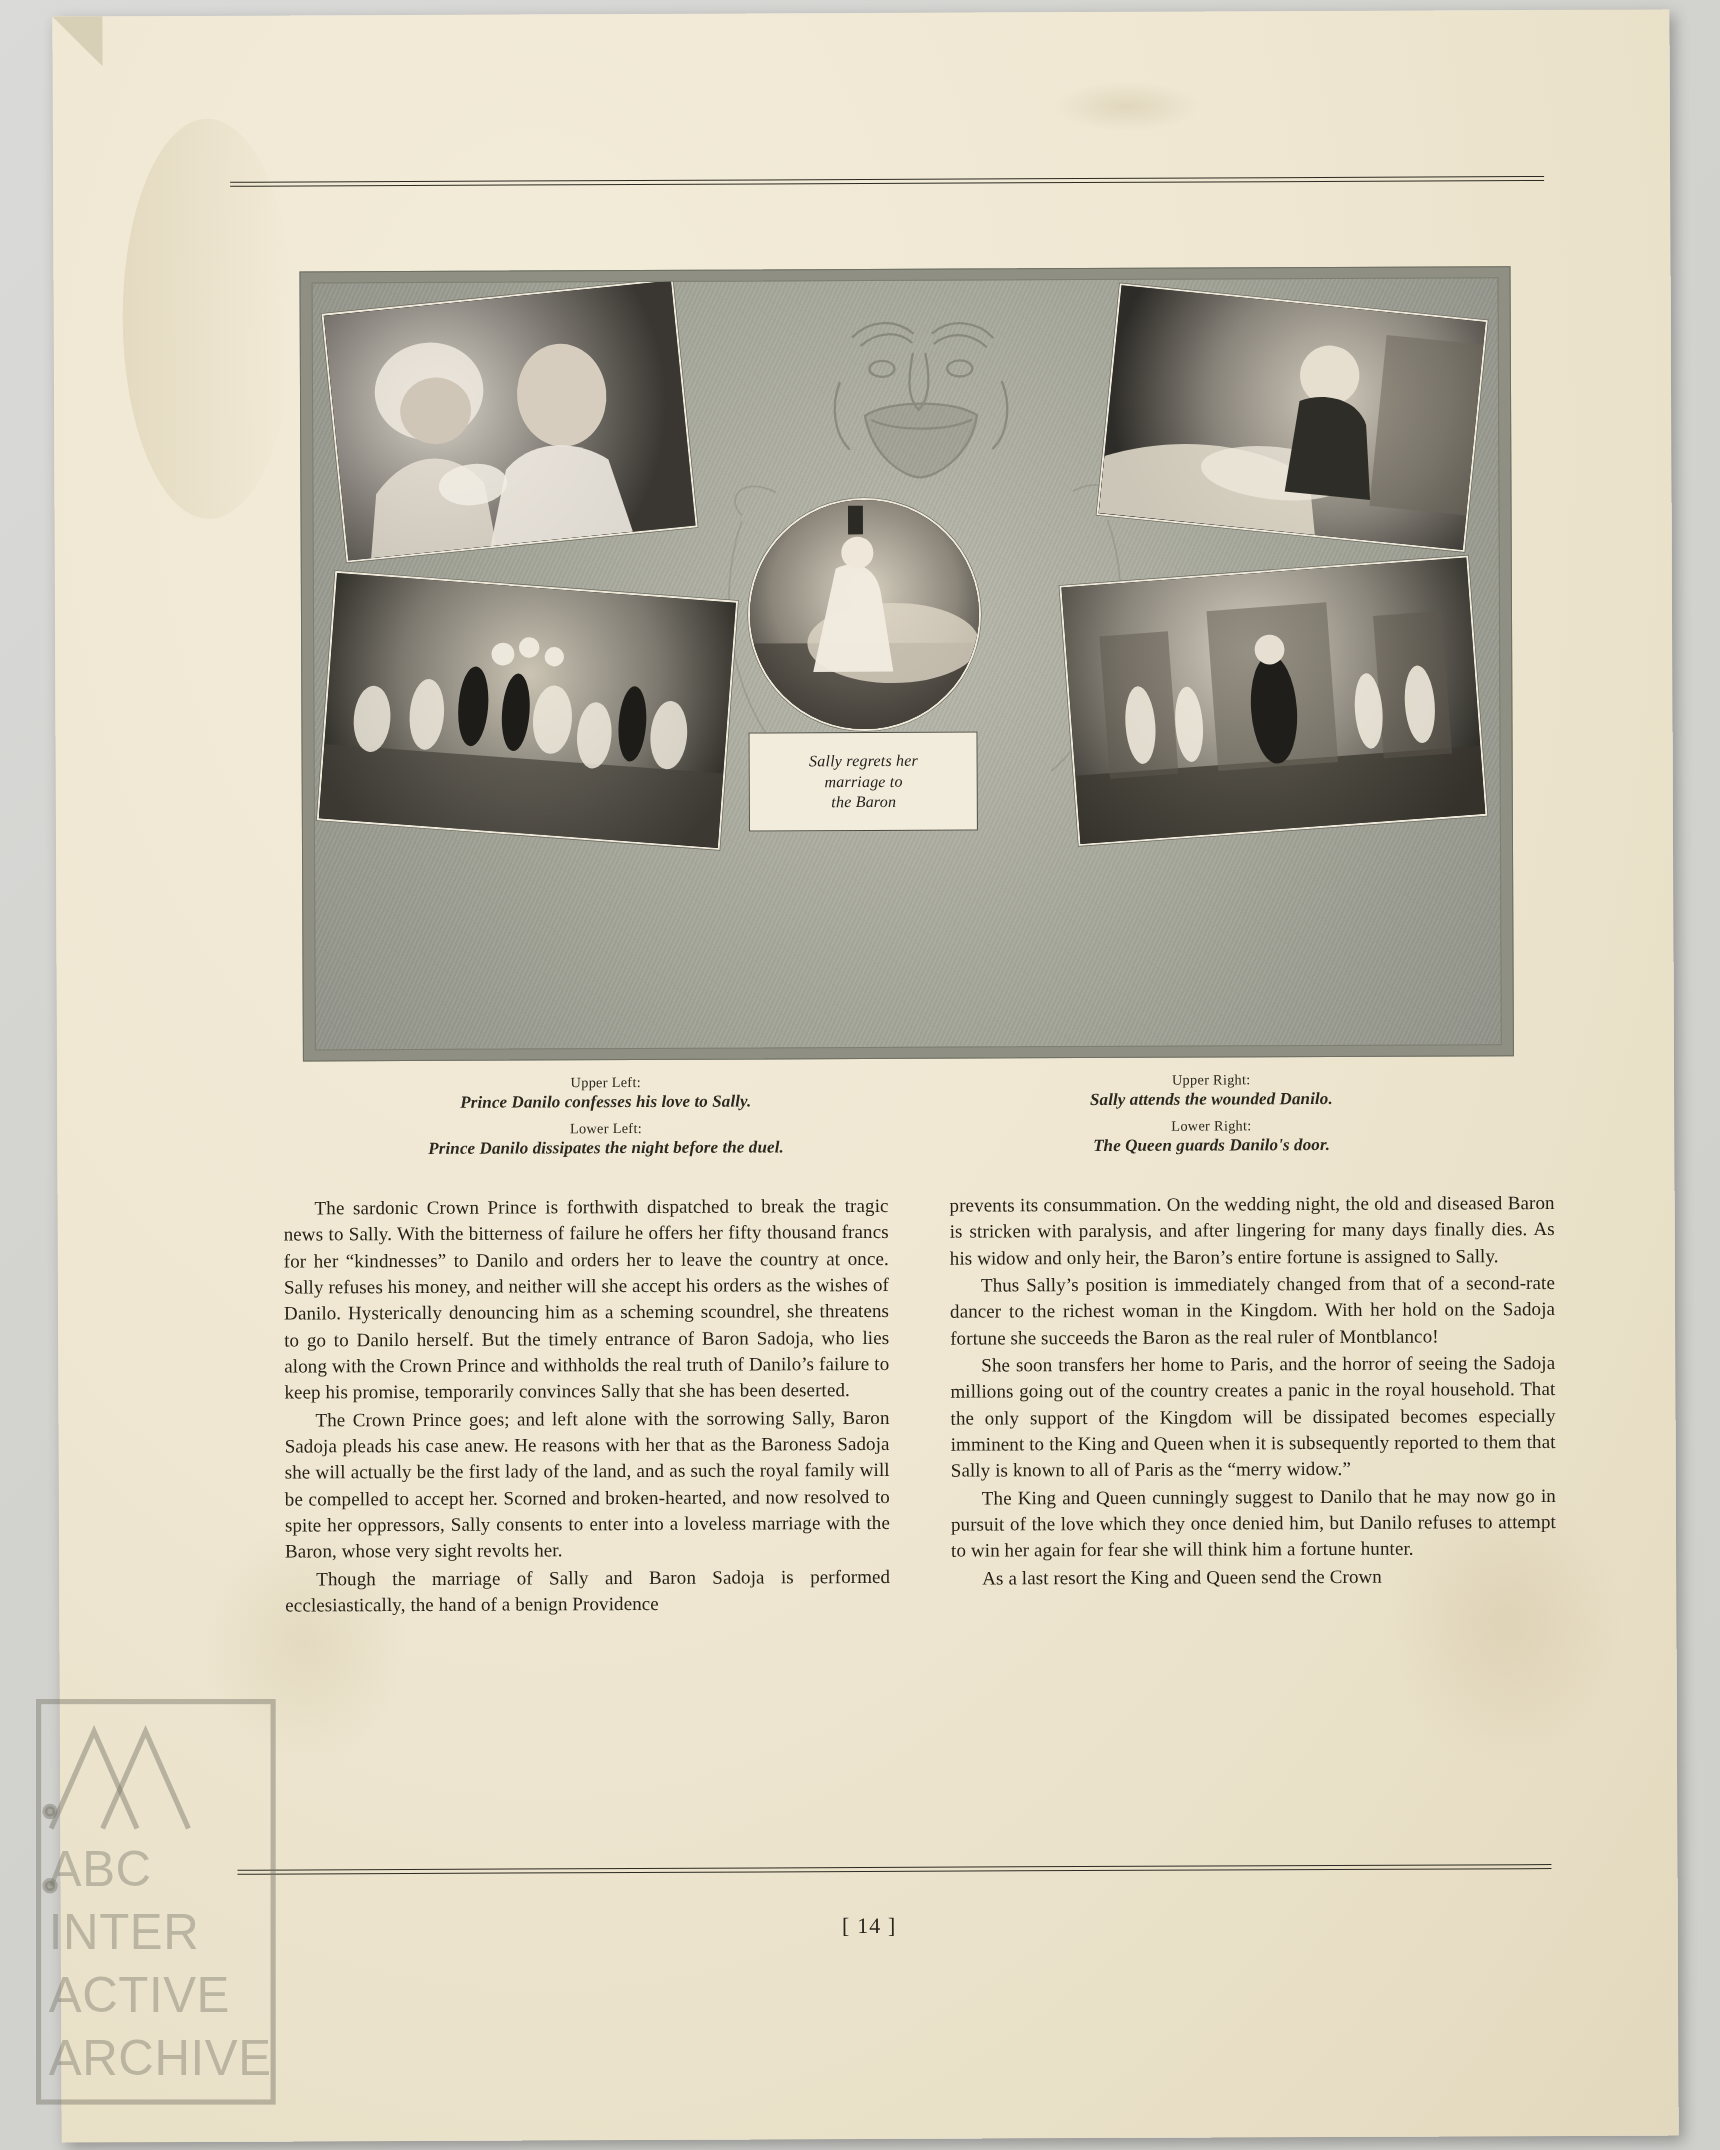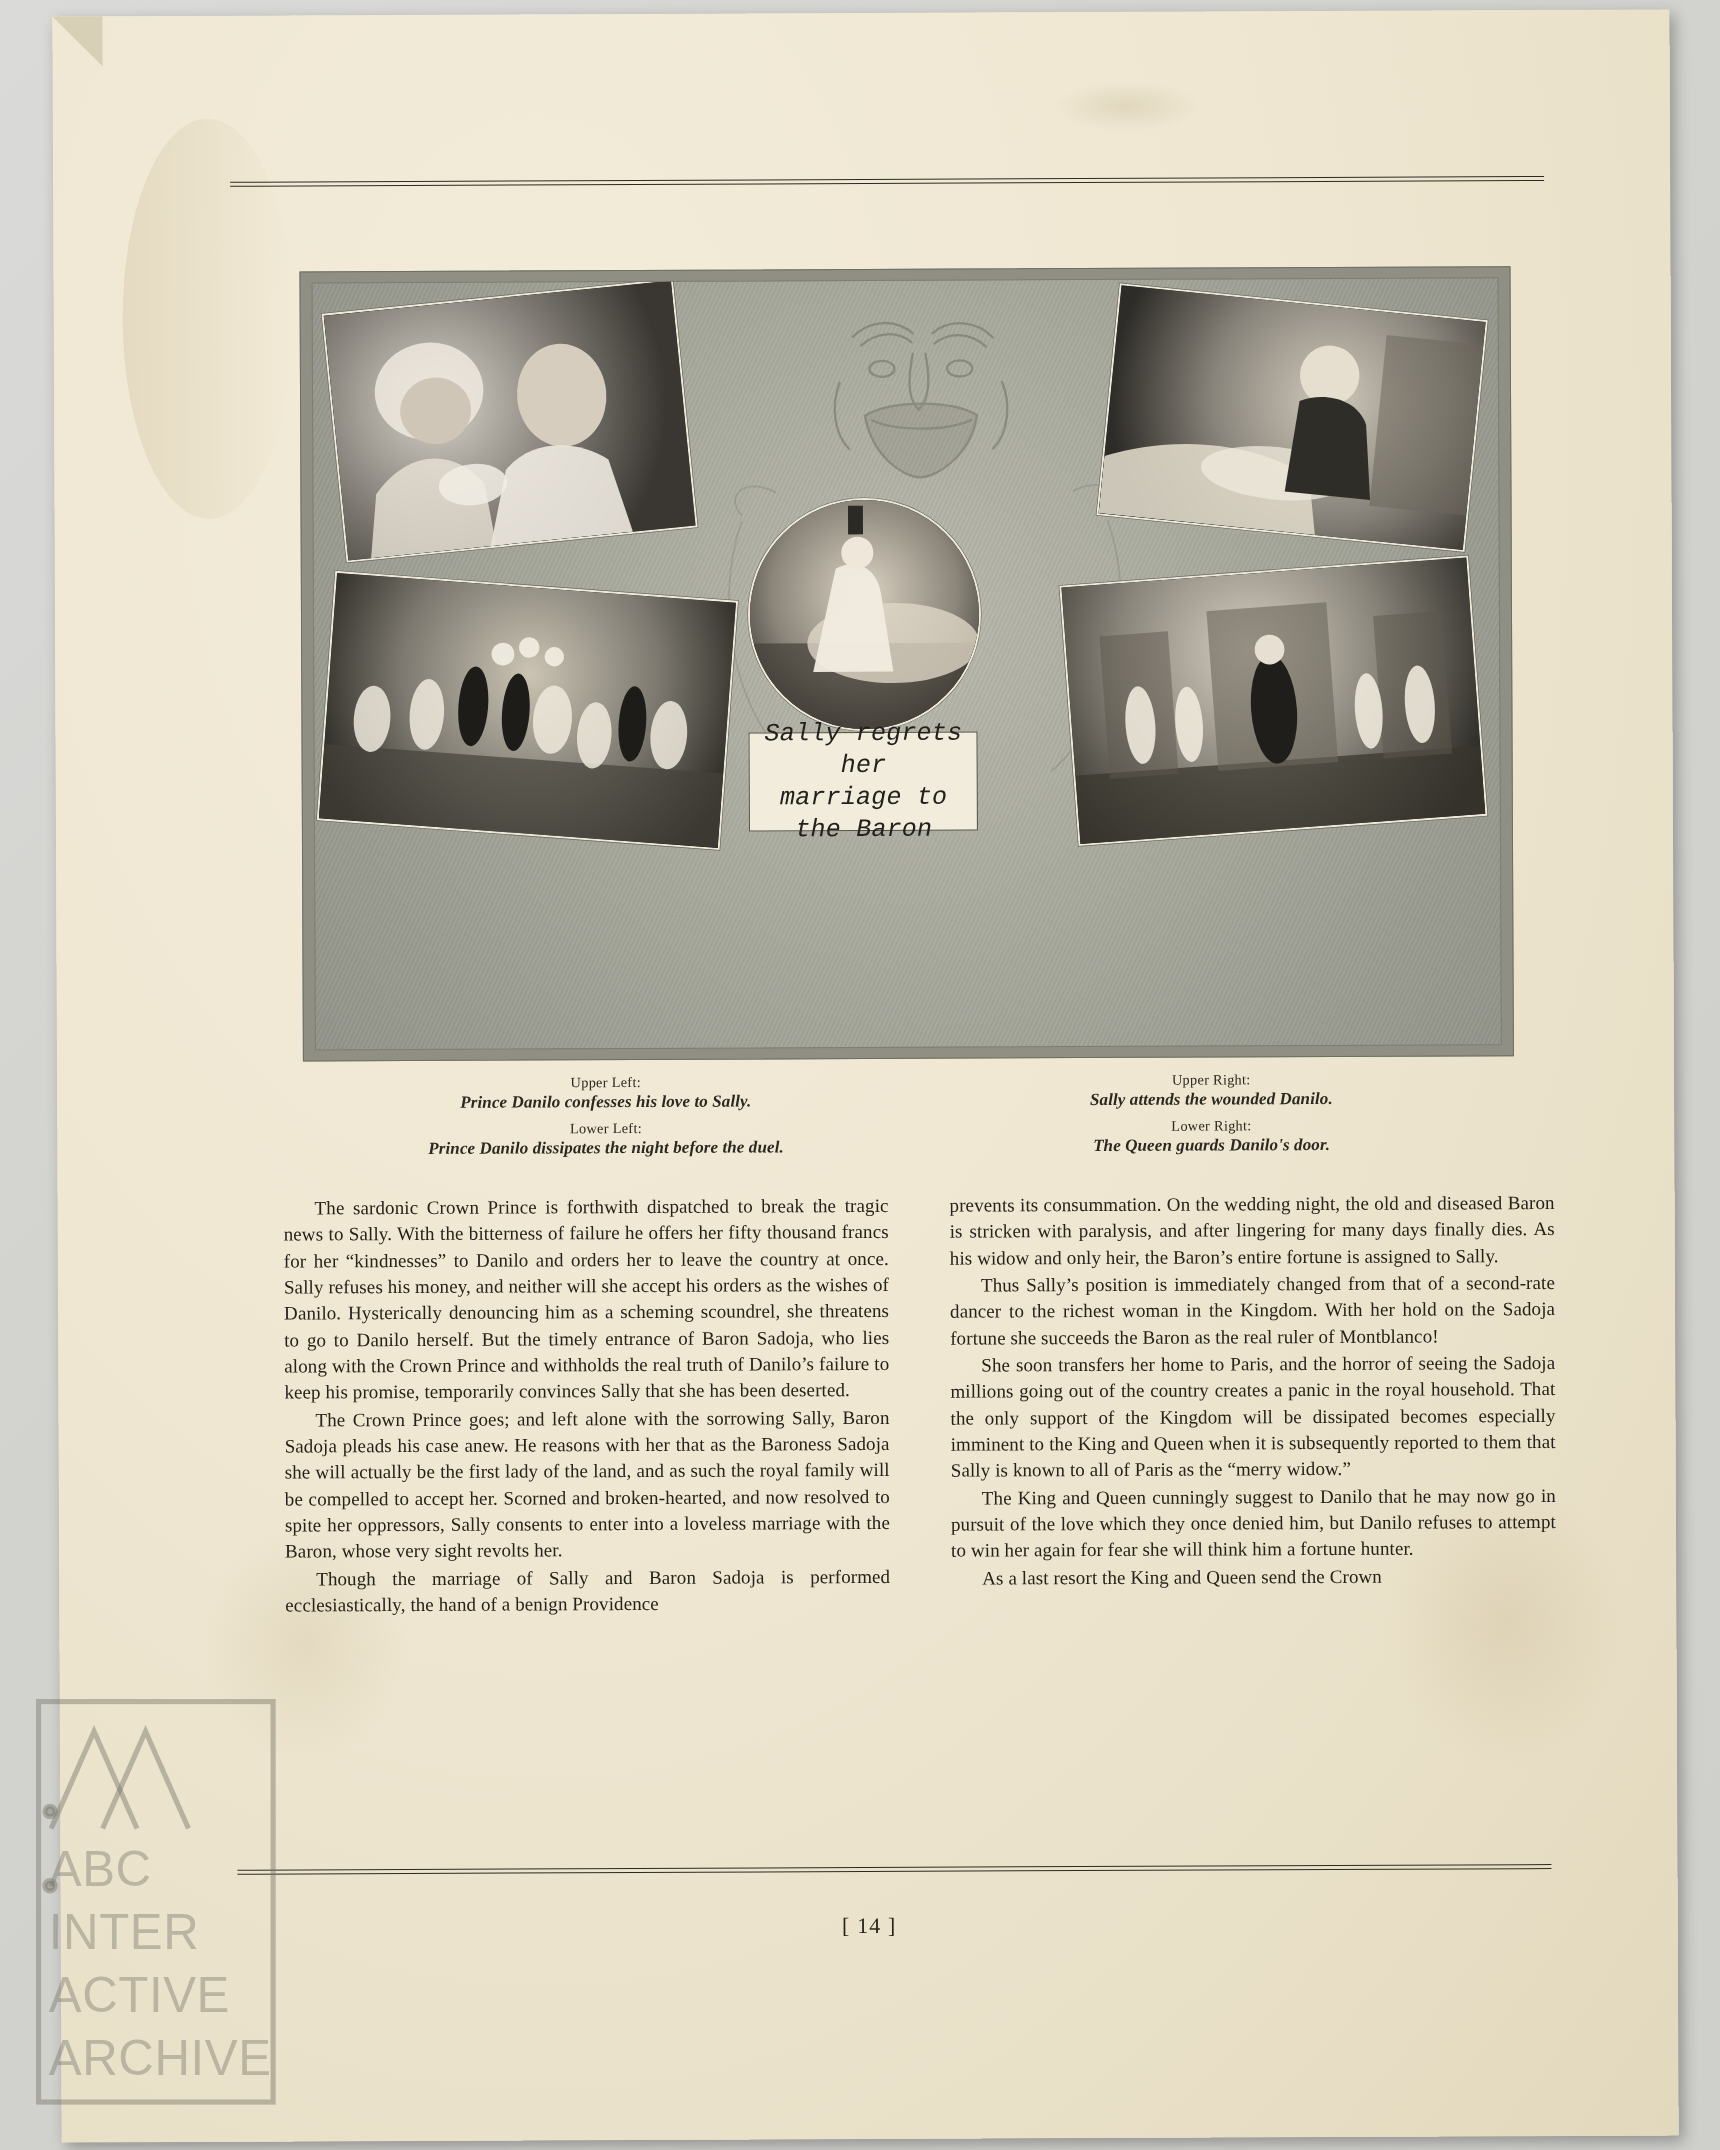--- a/index.html
+++ b/index.html
@@ -138,23 +138,23 @@
     height: 97px;
     background: #f2ecdd;
     border: 1.1px solid #4a4a40;
     display:flex;
     align-items:center;
     justify-content:center;
     text-align:center;
     z-index: 8;
   }
   #caption-box span {
-    font-family: Liberation Mono, monospace;
+    font-family: Liberation Serif, serif;
     font-style: italic;
-    font-size: 25px;
+    font-size: 16px;
     line-height: 1.28;
     color:#23211c;
     letter-spacing: 0.2px;
   }
 
   
   .subcaps {
     position:absolute;
     left: 246px;
     top: 1060px;

